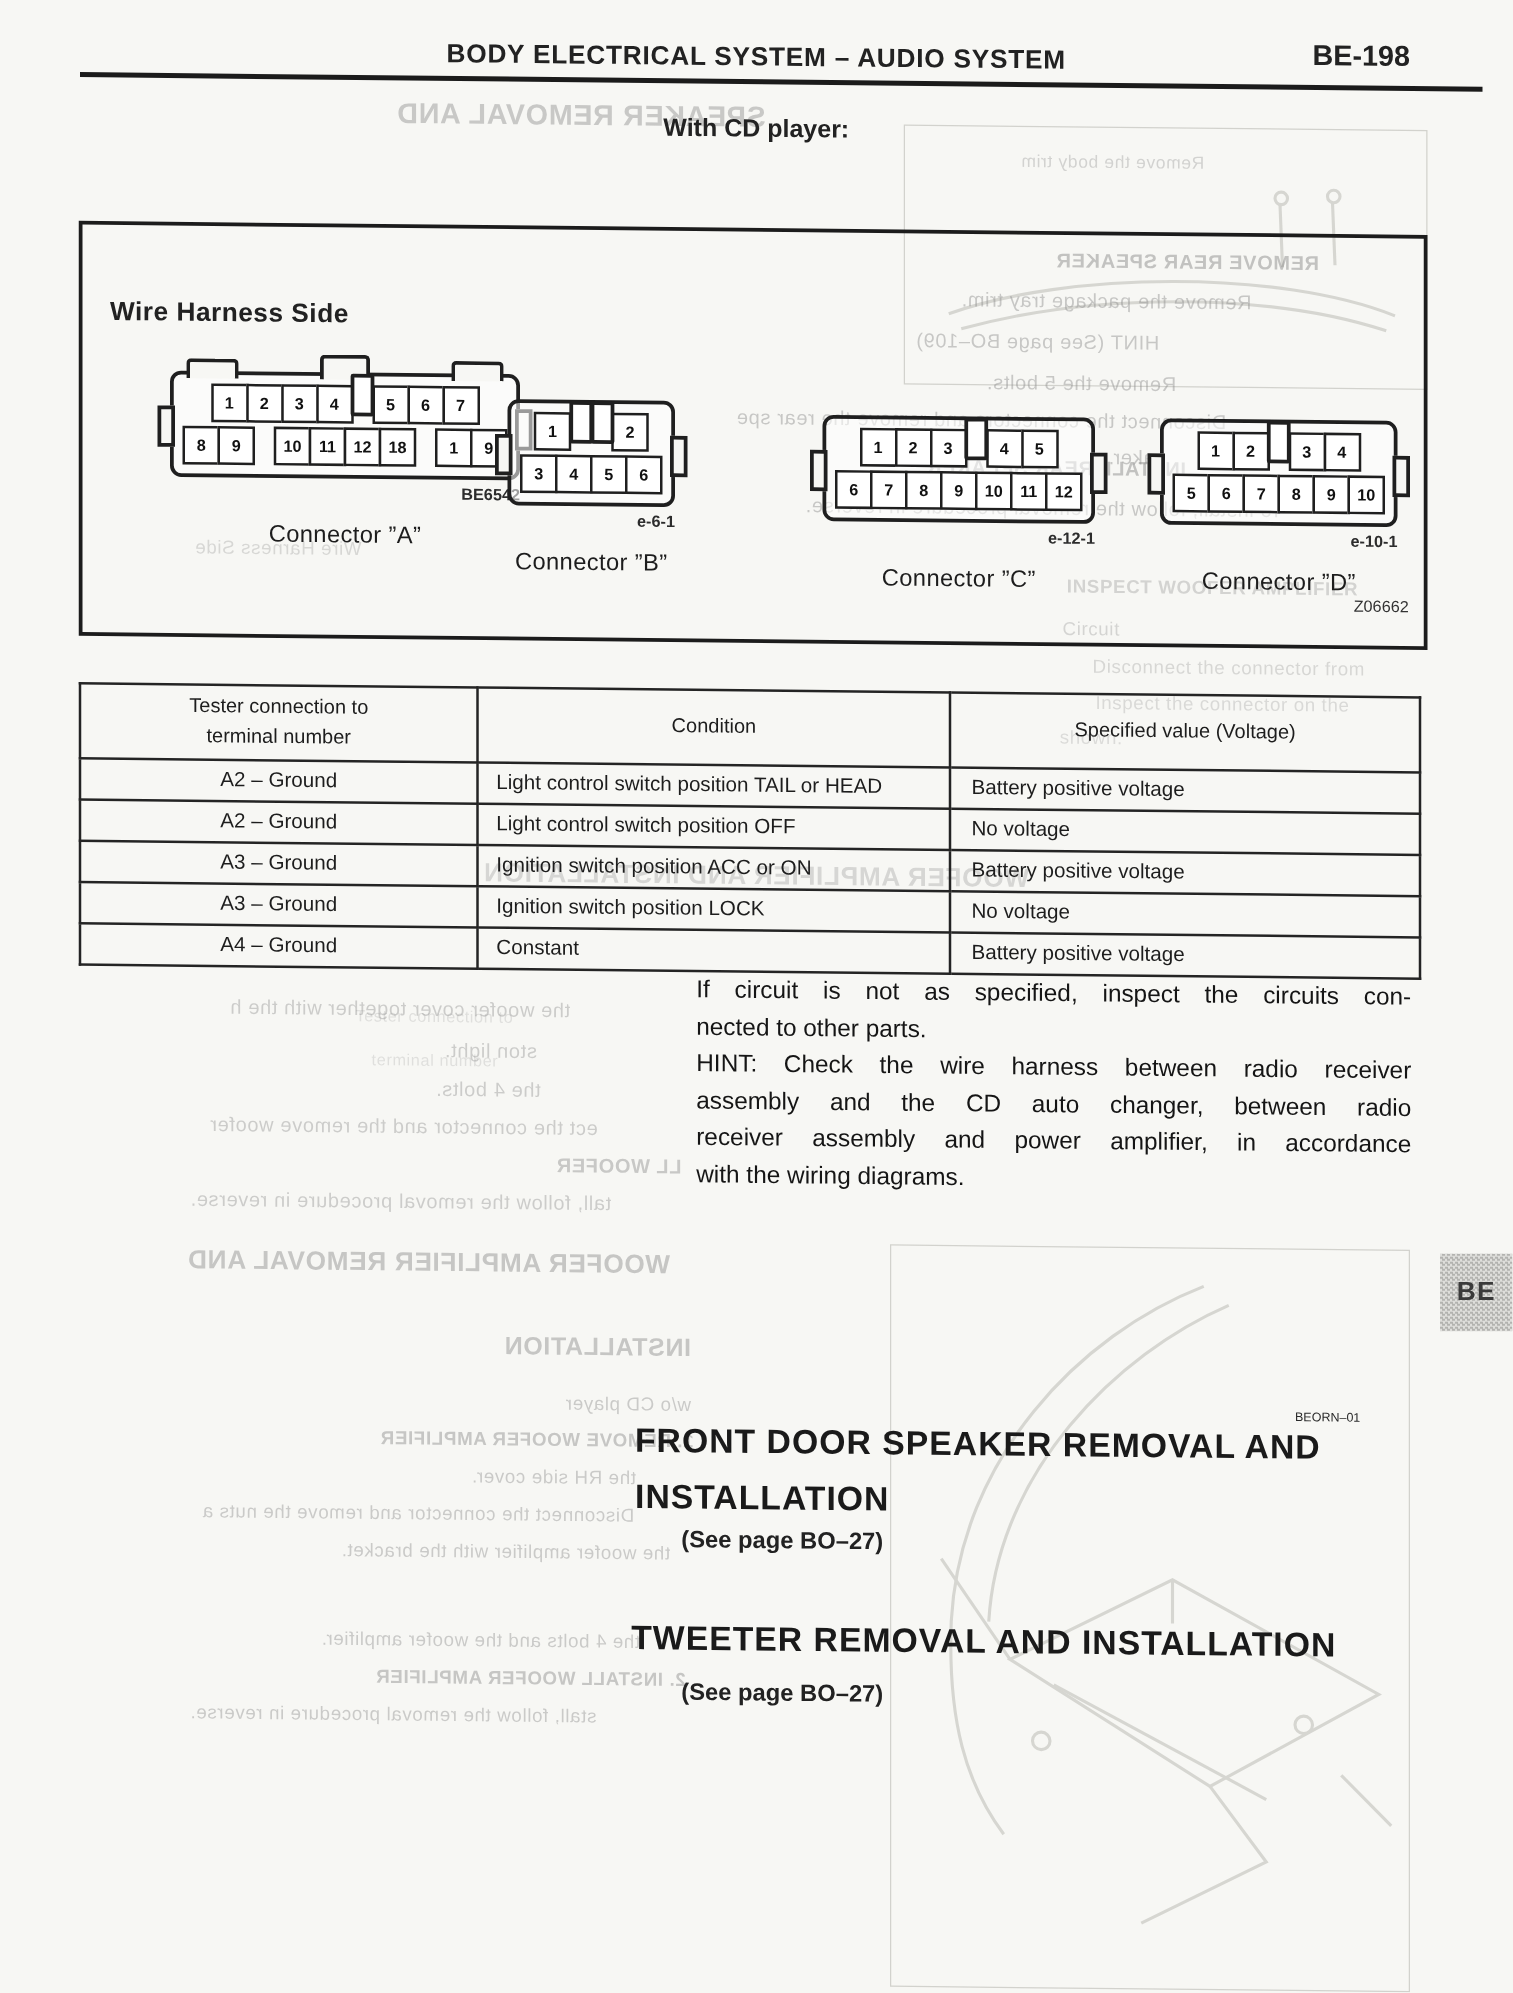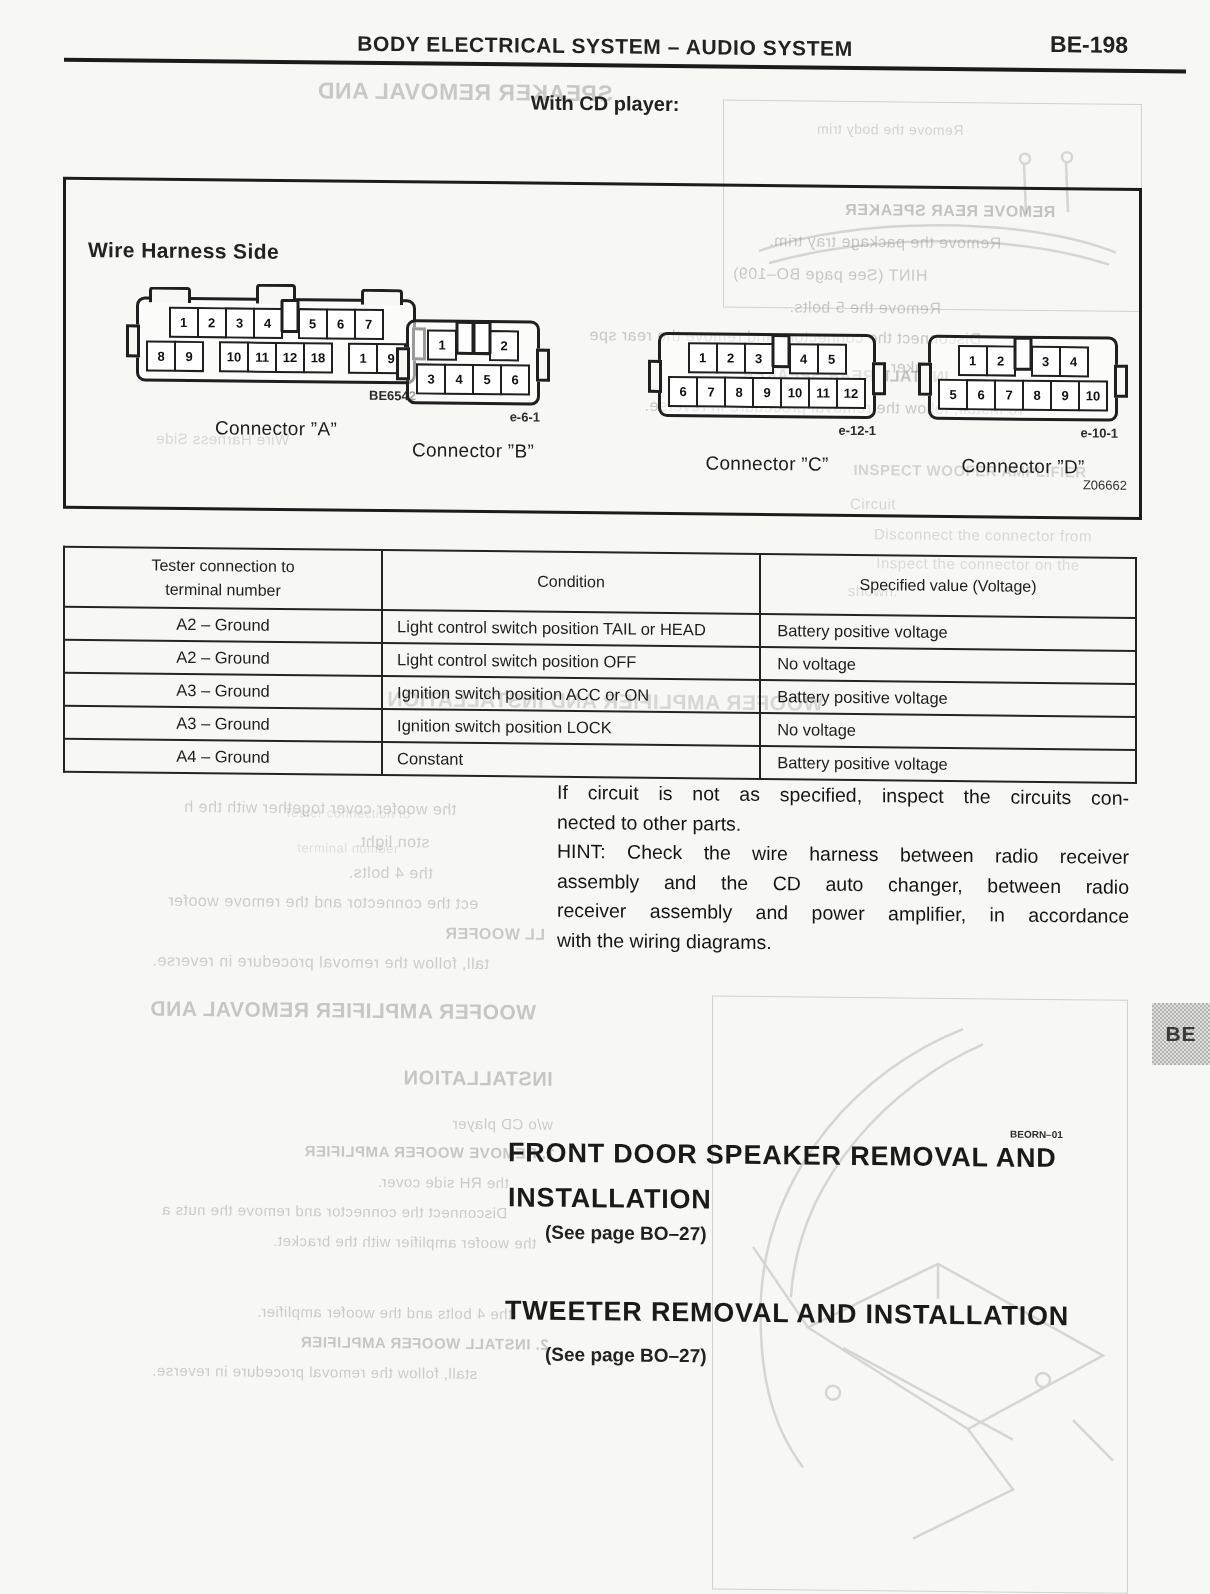--- a/index.html
+++ b/index.html
@@ -69,21 +69,21 @@
   #spec-table td.c2{padding-left:16px;}
 
   
   #note{position:absolute;left:557px;top:772px;width:572px;z-index:2;font-size:19.5px;color:#151515;}
   .note-line{line-height:29.5px;white-space:normal;}
   .note-line.j{text-align:justify;text-align-last:justify;}
 
   
   .sect-h{position:absolute;font-size:27px;font-weight:bold;color:#1a1a1a;letter-spacing:.8px;z-index:2;line-height:45px;}
   #front-door-heading{left:508px;top:1125px;width:620px;}
-  #front-door-code{position:absolute;left:1010px;top:1118px;font-size:10px;font-weight:bold;color:#2a2a2a;z-index:2;}
+  #front-door-code{position:absolute;left:1036px;top:1118px;font-size:10px;font-weight:normal;color:#2a2a2a;z-index:2;}
   #front-door-ref{position:absolute;left:545px;top:1216px;font-size:19px;font-weight:bold;z-index:2;}
   #tweeter-heading{left:505px;top:1283px;width:640px;}
   #tweeter-ref{position:absolute;left:545px;top:1338px;font-size:19px;font-weight:bold;z-index:2;}
 
   
   #be-tab{position:absolute;left:1152px;top:1003px;width:58px;height:62px;z-index:4;
     background-image:repeating-conic-gradient(#b3b3b0 0% 25%, #dededb 0% 50%);
     background-size:4px 4px;
     display:flex;align-items:center;justify-content:center;
     font-size:21px;font-weight:bold;color:#3a3a3a;letter-spacing:1px;}

